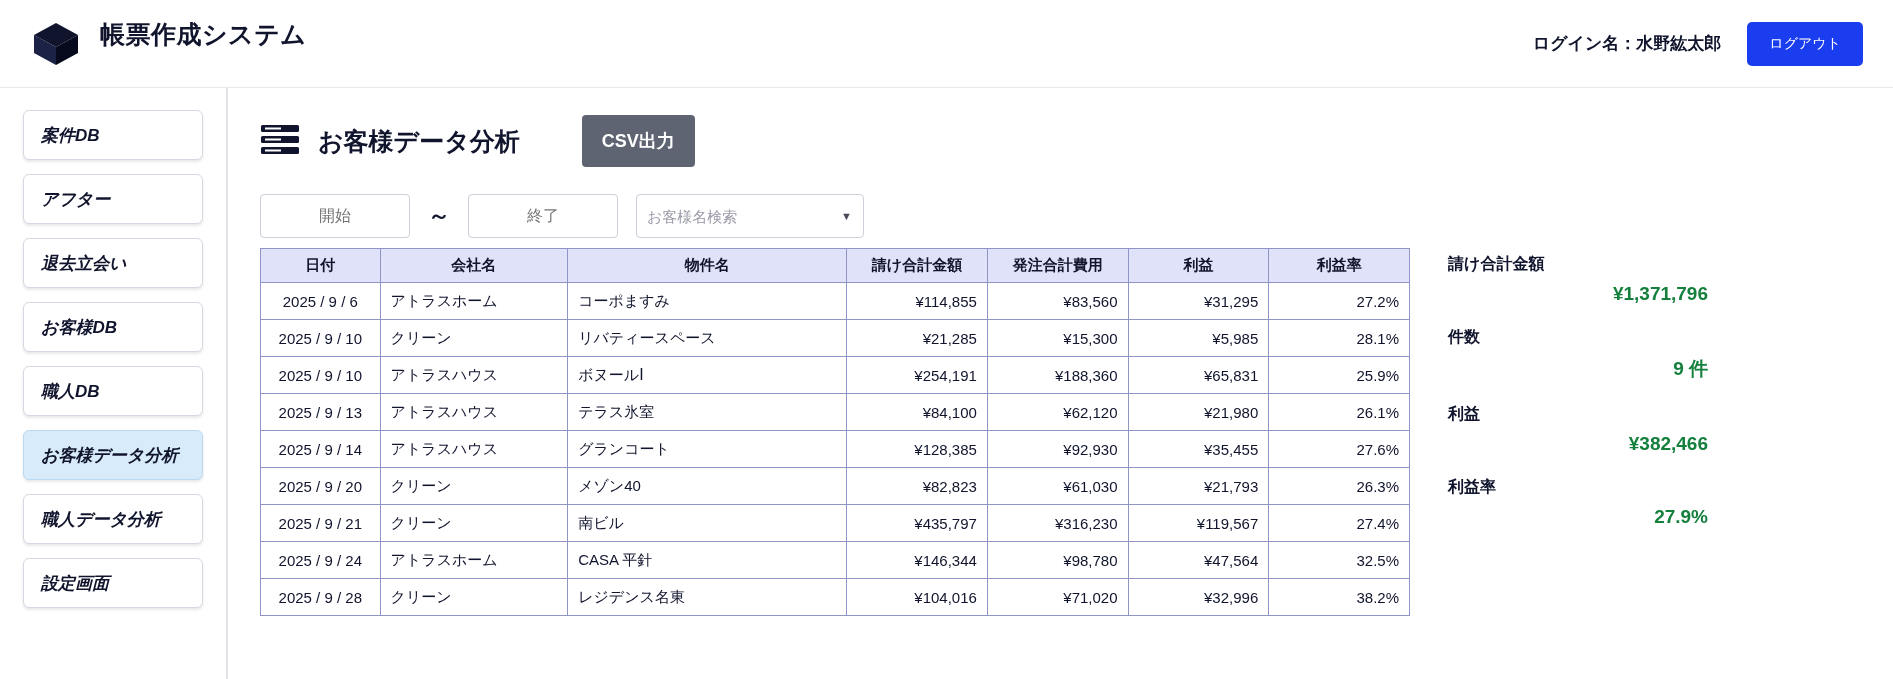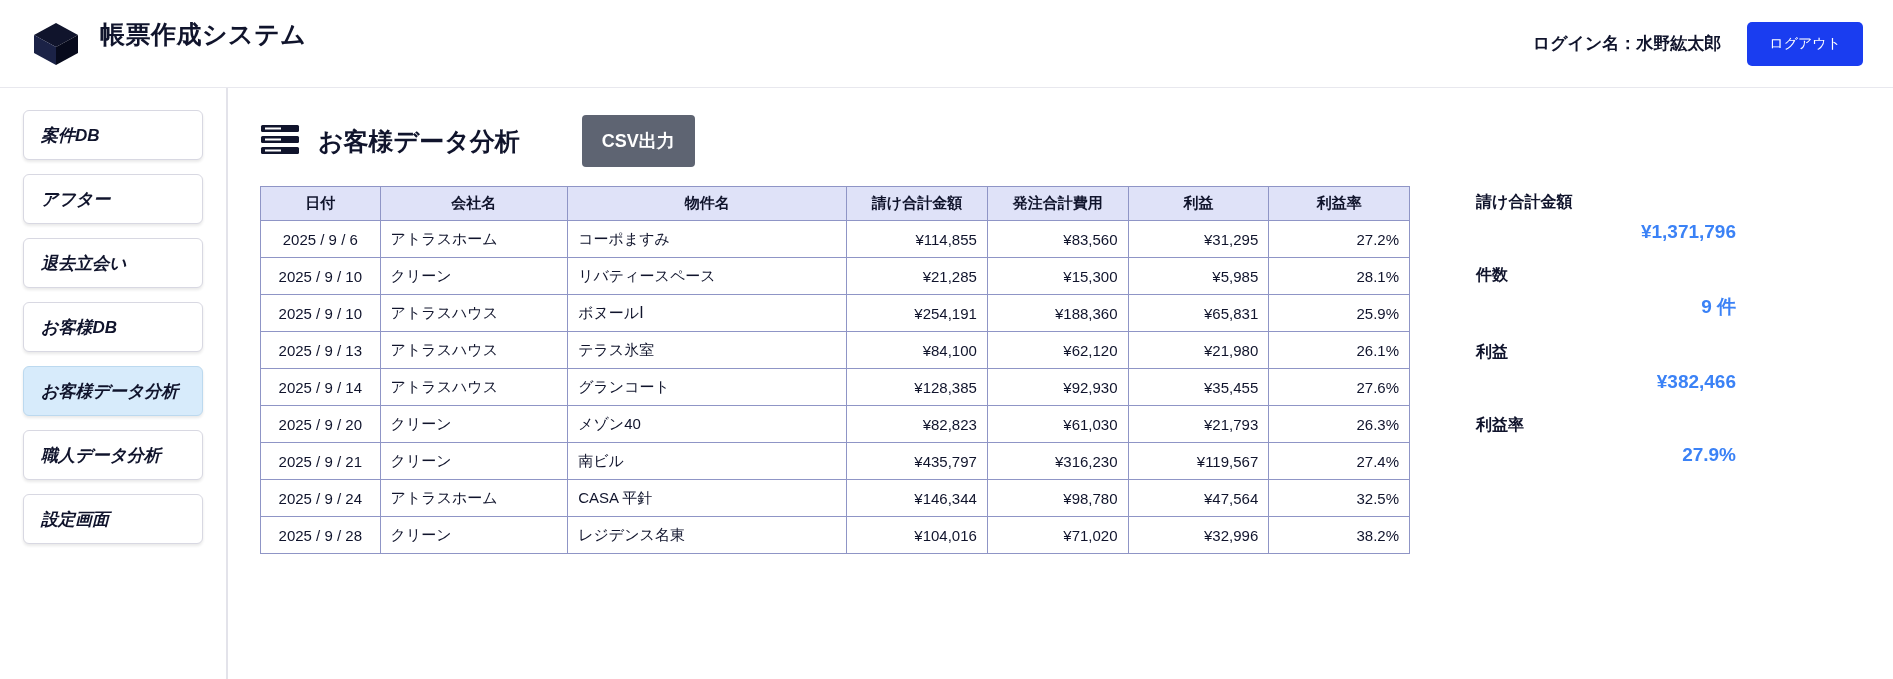--- a/index.html
+++ b/index.html
@@ -145,21 +145,21 @@
   .sel-arrow {
     position: absolute;
     right: 12px; top: 50%;
     transform: translateY(-50%);
     pointer-events: none;
     font-size: 11px;
     color: #4a4a58;
   }
 
   
-  .main-row { display: flex; margin-top: 14px; gap: 28px; }
+  .main-row { display: flex; margin-top: 4px; }
 
   table.data {
     border-collapse: collapse;
     width: 1150px;
     table-layout: fixed;
   }
   table.data th {
     background: #dfe2f8;
     border: 1px solid #8f95c6;
     font-size: 15px;
@@ -186,21 +186,21 @@
   }
   .sum-label {
     font-size: 16px;
     font-weight: bold;
     color: #10142c;
     margin-bottom: 8px;
   }
   .sum-value {
     font-size: 19px;
     font-weight: bold;
-    color: #3b82f6;
+    color: #15803d;
     text-align: right;
     margin-bottom: 22px;
   }
 </style>
 </head>
 <body>
 
 <div class="header">
   <div class="brand">
     <span class="logo-cube">
@@ -226,20 +226,23 @@
     </div>
     <div class="side-item">
       <span>アフター</span>
     </div>
     <div class="side-item">
       <span>退去立会い</span>
     </div>
     <div class="side-item">
       <span>お客様DB</span>
     </div>
+    <div class="side-item">
+      <span>職人DB</span>
+    </div>
     <div class="side-item active">
       <span>お客様データ分析</span>
     </div>
     <div class="side-item">
       <span>職人データ分析</span>
     </div>
     <div class="side-item">
       <span>設定画面</span>
     </div>
   </nav>
@@ -254,20 +257,31 @@
           <rect x="1" y="23" width="38" height="7" rx="1.5" fill="#10142c"></rect>
           <rect x="5" y="3.5" width="16" height="2" fill="#ffffff"></rect>
           <rect x="5" y="14.5" width="16" height="2" fill="#ffffff"></rect>
           <rect x="5" y="25.5" width="16" height="2" fill="#ffffff"></rect>
         </svg>
       </span>
       <h1 class="page-title">お客様データ分析</h1>
       <button class="csv-btn">CSV出力</button>
     </div>
 
+    <div class="filters">
+      <input class="date-input" placeholder="開始" style="">
+      <span class="tilde">～</span>
+      <input class="date-input" placeholder="終了" style="">
+      <span class="select-wrap">
+        <select class="cust-select">
+          <option>お客様名検索</option>
+        </select>
+        <span class="sel-arrow">▼</span>
+      </span>
+    </div>
 
     <div class="main-row">
 
       <table class="data">
         <colgroup>
           <col style="width:102px">
             <col style="width:160px">
             <col style="width:238px">
           <col style="width:120px">
             <col style="width:120px">

